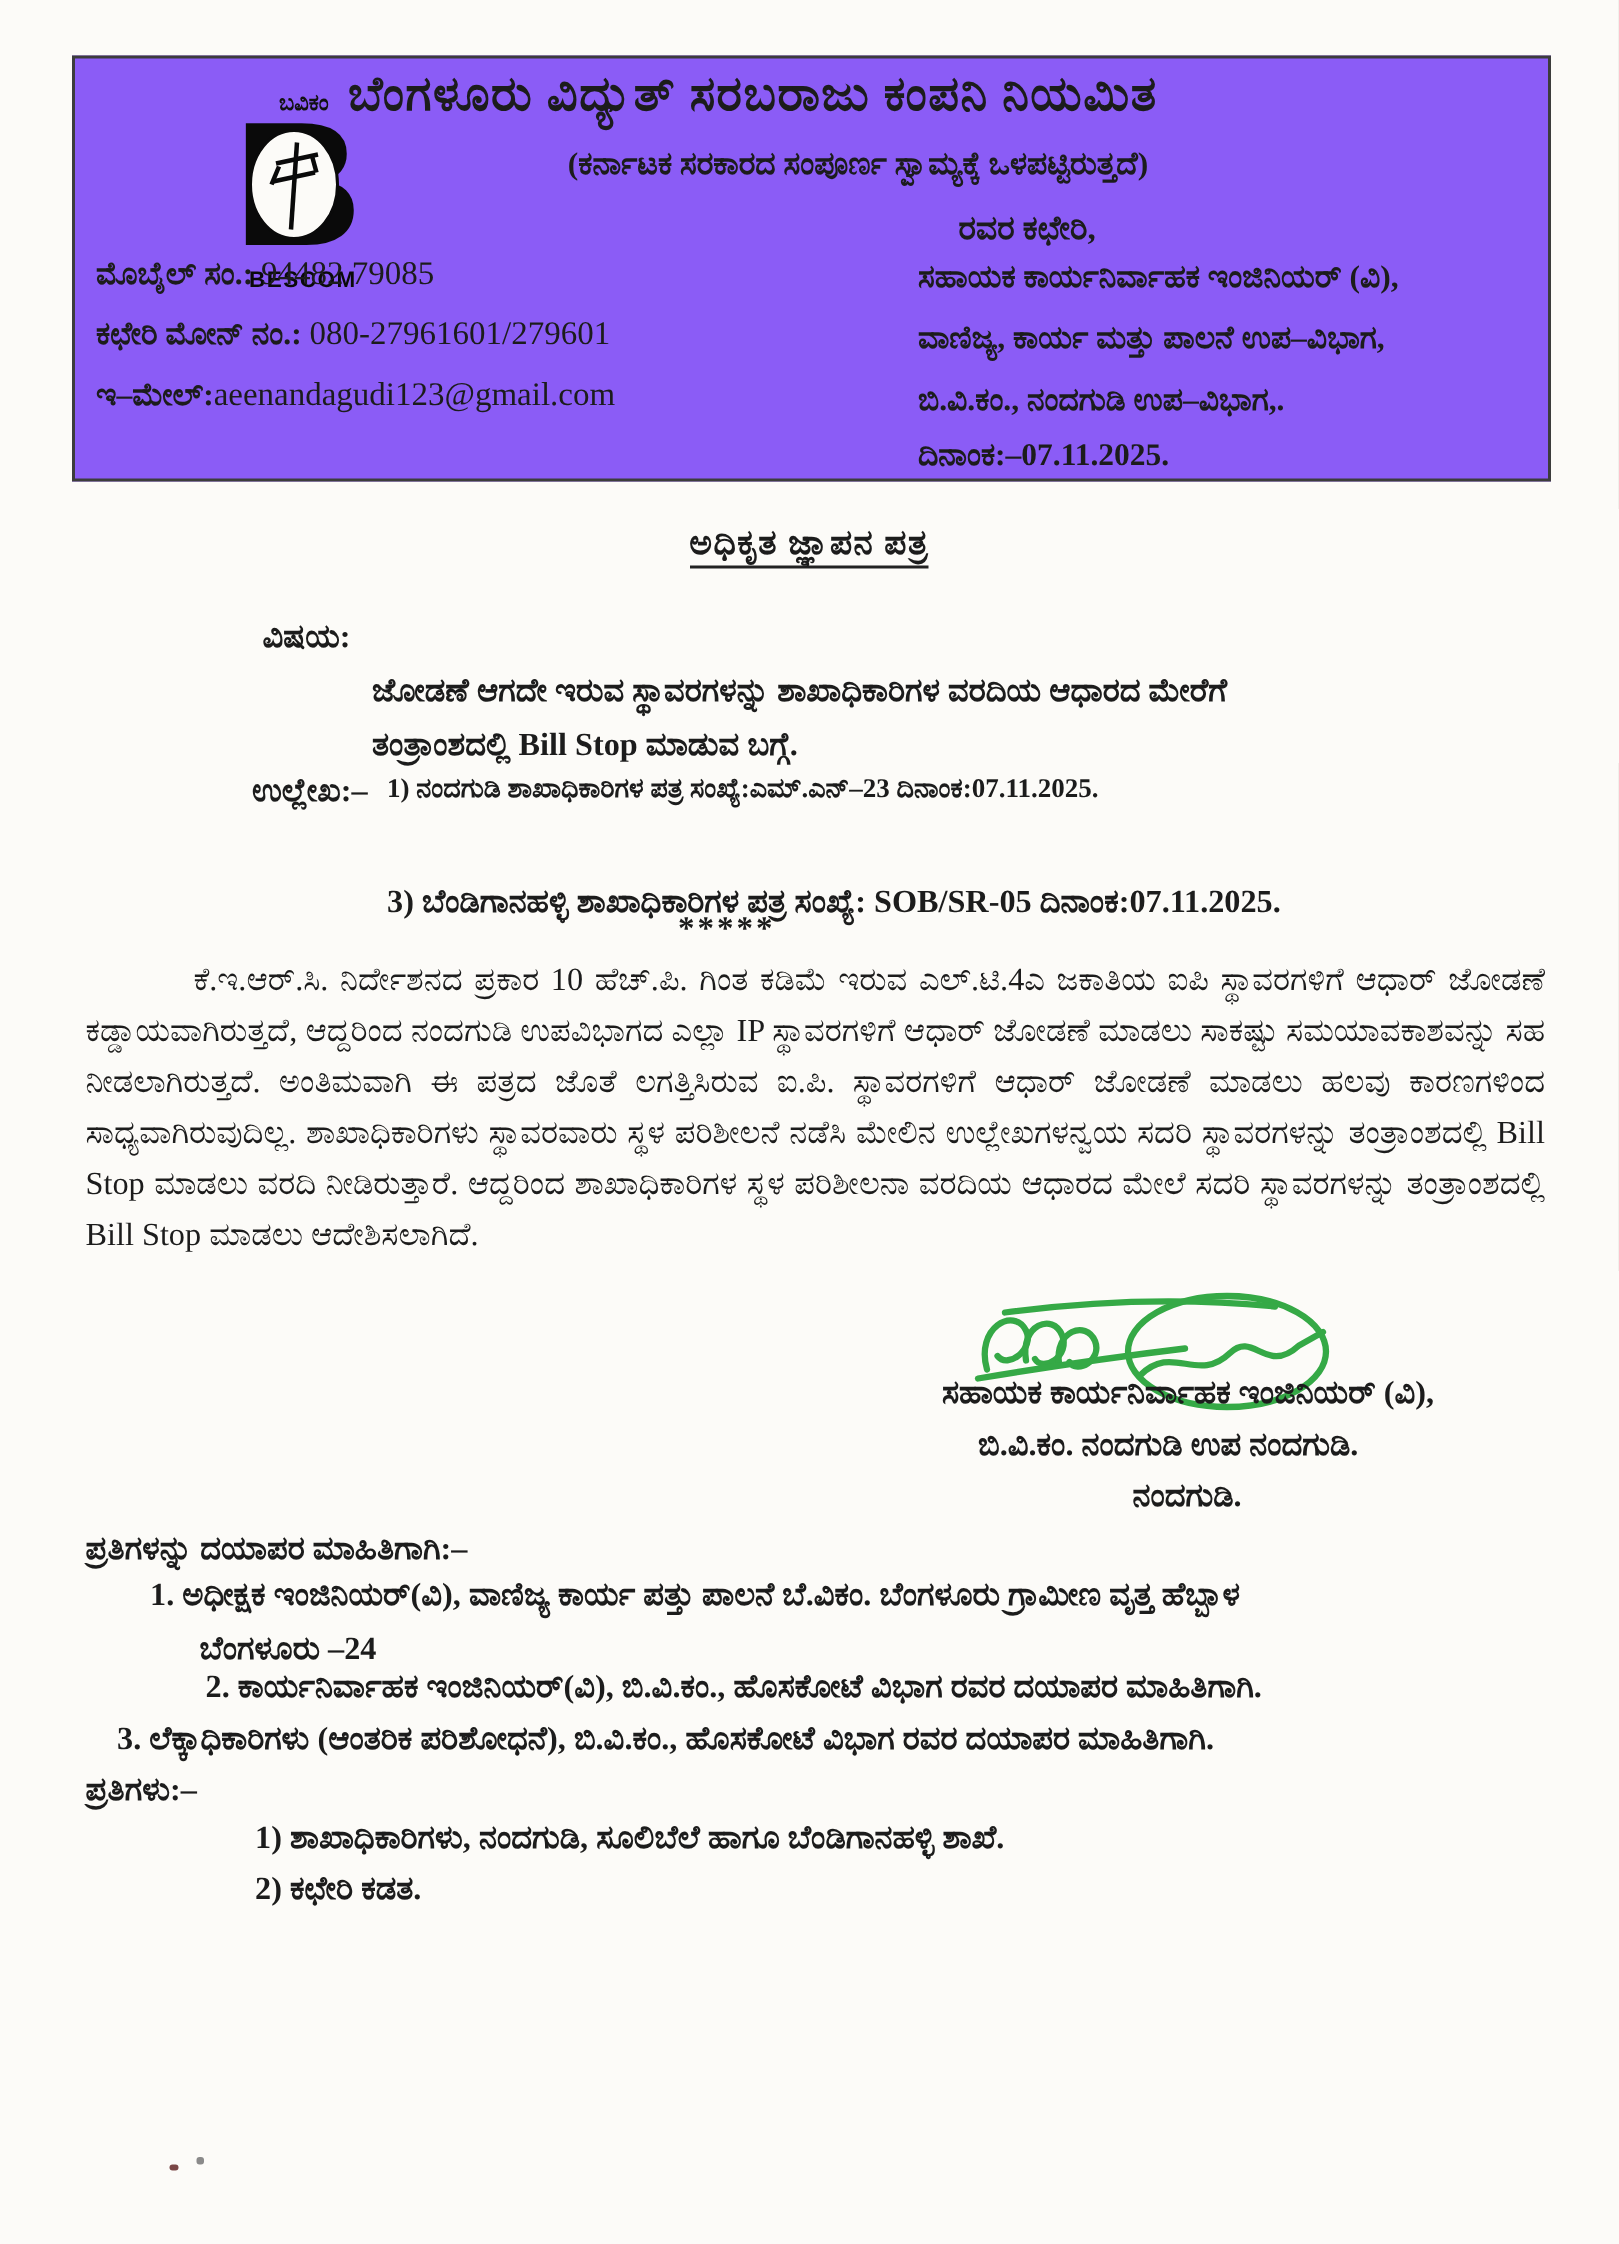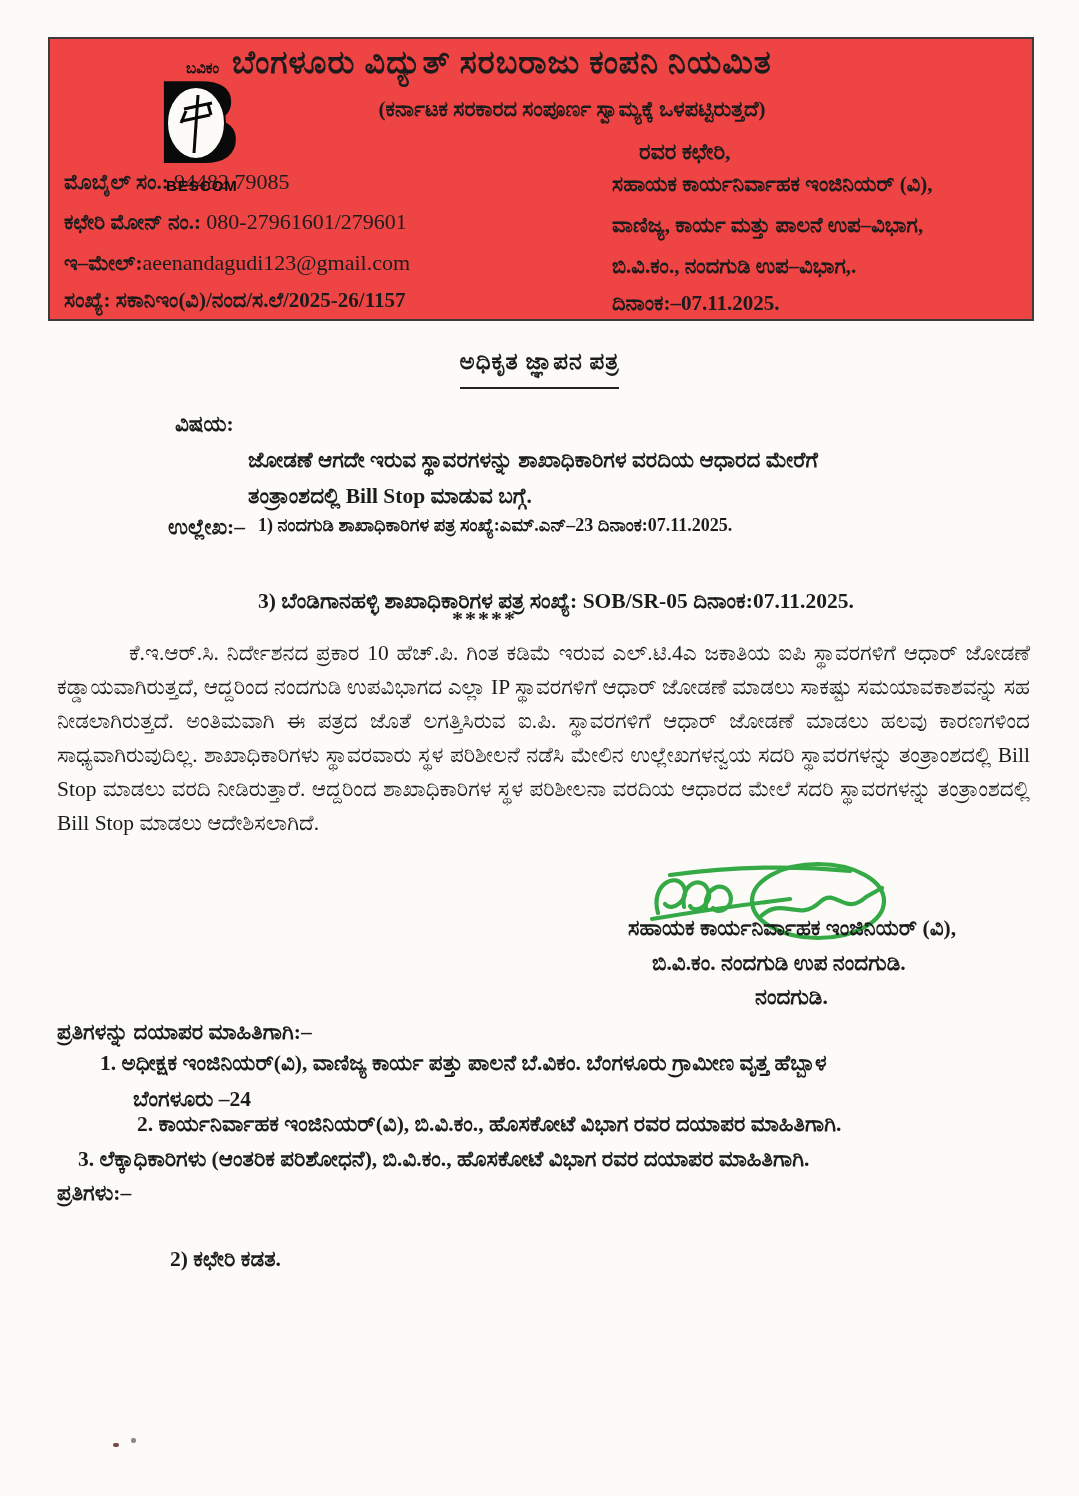--- a/index.html
+++ b/index.html
@@ -11,29 +11,29 @@
     font-family:"Liberation Serif","DejaVu Serif",serif;
     color:#1c1c1c;
   }
   .abs{position:absolute;}
   .kn{font-weight:700;color:#1c1c1c;white-space:nowrap;}
   .kn-mix{font-weight:700;color:#1c1c1c;}
   .num{font-family:"Liberation Serif","DejaVu Serif",serif;font-weight:400;}
   .header-box{
     left:48px;top:37px;width:986px;height:284px;
     border:2px solid #3c3c3c;
-    background:#ef4444;
+    background:#8b5cf6;
     box-sizing:border-box;
   }
   .company-name{font-size:32px;font-weight:700;letter-spacing:1px;}
   .ownership{font-size:21px;font-weight:700;}
   .hline{font-size:21px;}
   .doc-title{
     font-size:23px;font-weight:700;
-    border-bottom:2.5px solid #222;padding-bottom:13px;
+    border-bottom:2.5px solid #222;padding-bottom:3px;
     letter-spacing:1px;
   }
   .body-par{
     font-size:21.5px;font-weight:500;line-height:34px;
     text-align:justify;text-indent:72px;color:#1c1c1c;
   }
   .stars{font-size:22px;font-weight:700;letter-spacing:2px;}
   .speck{position:absolute;border-radius:2px;}
   svg text{font-family:"Liberation Sans","DejaVu Sans",sans-serif;}
 </style>
@@ -70,24 +70,20 @@
       <span class="kn">ಮೊಬೈಲ್ ಸಂ.:</span>
       <span class="num" style="font-size:22px;">94482 79085</span>
     </div>
     <div class="abs kn-mix hline" style="left:14px;top:170px;">
       <span class="kn">ಕಛೇರಿ ಮೋನ್ ನಂ.:</span>
       <span class="num" style="font-size:22px;">080-27961601/279601</span>
     </div>
     <div class="abs kn-mix hline" style="left:14px;top:211px;">
       <span class="kn">ಇ–ಮೇಲ್:</span><span class="num" style="font-size:22px;">aeenandagudi123@gmail.com</span>
     </div>
-    <div class="abs kn-mix hline" style="left:14px;top:249px;">
-      <span class="kn">ಸಂಖ್ಯೆ:</span>
-      <span class="kn" style="font-weight:600;">ಸಕಾನಿಇಂ(ವಿ)/ನಂದ/ಸ.ಲೆ/2025-26/1157</span>
-    </div>
 
     <div class="abs kn hline" style="left:562px;top:133px;">ಸಹಾಯಕ ಕಾರ್ಯನಿರ್ವಾಹಕ ಇಂಜಿನಿಯರ್ (ವಿ),</div>
     <div class="abs kn hline" style="left:562px;top:174px;">ವಾಣಿಜ್ಯ, ಕಾರ್ಯ ಮತ್ತು ಪಾಲನೆ ಉಪ–ವಿಭಾಗ,</div>
     <div class="abs kn hline" style="left:562px;top:215px;">ಬಿ.ವಿ.ಕಂ., ನಂದಗುಡಿ ಉಪ–ವಿಭಾಗ,.</div>
     <div class="abs kn hline" style="left:562px;top:252px;">ದಿನಾಂಕ:–07.11.2025.</div>
   </div>
 
   <div class="abs" style="left:0;top:349px;width:1079px;text-align:center;">
     <span class="kn doc-title">ಅಧಿಕೃತ ಜ್ಞಾಪನ ಪತ್ರ</span>
   </div>
@@ -122,18 +118,19 @@
   <div class="abs kn" style="left:652px;top:951px;font-size:21.5px;">ಬಿ.ವಿ.ಕಂ. ನಂದಗುಡಿ ಉಪ ನಂದಗುಡಿ.</div>
   <div class="abs kn" style="left:755px;top:985px;font-size:21.5px;">ನಂದಗುಡಿ.</div>
 
   <div class="abs kn" style="left:57px;top:1020px;font-size:21.5px;font-weight:600;">ಪ್ರತಿಗಳನ್ನು ದಯಾಪರ ಮಾಹಿತಿಗಾಗಿ:–</div>
   <div class="abs kn" style="left:100px;top:1051px;font-size:21.5px;font-weight:600;">1. ಅಧೀಕ್ಷಕ ಇಂಜಿನಿಯರ್(ವಿ), ವಾಣಿಜ್ಯ ಕಾರ್ಯ ಪತ್ತು ಪಾಲನೆ ಬೆ.ವಿಕಂ. ಬೆಂಗಳೂರು ಗ್ರಾಮೀಣ ವೃತ್ತ ಹೆಬ್ಬಾಳ</div>
   <div class="abs kn" style="left:133px;top:1087px;font-size:21.5px;font-weight:600;">ಬೆಂಗಳೂರು –24</div>
   <div class="abs kn" style="left:100px;top:1112px;font-size:21.5px;font-weight:600;margin-left:37px;">2. ಕಾರ್ಯನಿರ್ವಾಹಕ ಇಂಜಿನಿಯರ್(ವಿ), ಬಿ.ವಿ.ಕಂ., ಹೊಸಕೋಟೆ ವಿಭಾಗ ರವರ ದಯಾಪರ ಮಾಹಿತಿಗಾಗಿ.</div>
   <div class="abs kn" style="left:78px;top:1147px;font-size:21.5px;font-weight:600;">3. ಲೆಕ್ಕಾಧಿಕಾರಿಗಳು (ಆಂತರಿಕ ಪರಿಶೋಧನೆ), ಬಿ.ವಿ.ಕಂ., ಹೊಸಕೋಟೆ ವಿಭಾಗ ರವರ ದಯಾಪರ ಮಾಹಿತಿಗಾಗಿ.</div>
 
   <div class="abs kn" style="left:57px;top:1181px;font-size:21.5px;font-weight:600;">ಪ್ರತಿಗಳು:–</div>
+  <div class="abs kn" style="left:170px;top:1213px;font-size:21.5px;font-weight:600;">1) ಶಾಖಾಧಿಕಾರಿಗಳು, ನಂದಗುಡಿ, ಸೂಲಿಬೆಲೆ ಹಾಗೂ ಬೆಂಡಿಗಾನಹಳ್ಳಿ ಶಾಖೆ.</div>
   <div class="abs kn" style="left:170px;top:1247px;font-size:21.5px;font-weight:600;">2) ಕಛೇರಿ ಕಡತ.</div>
 
   <div class="speck" style="left:113px;top:1443px;width:6px;height:4px;background:#7a4646;"></div>
   <div class="speck" style="left:131px;top:1438px;width:5px;height:5px;background:#8a8a8a;"></div>
 
 </div>
 
 </body></html>

